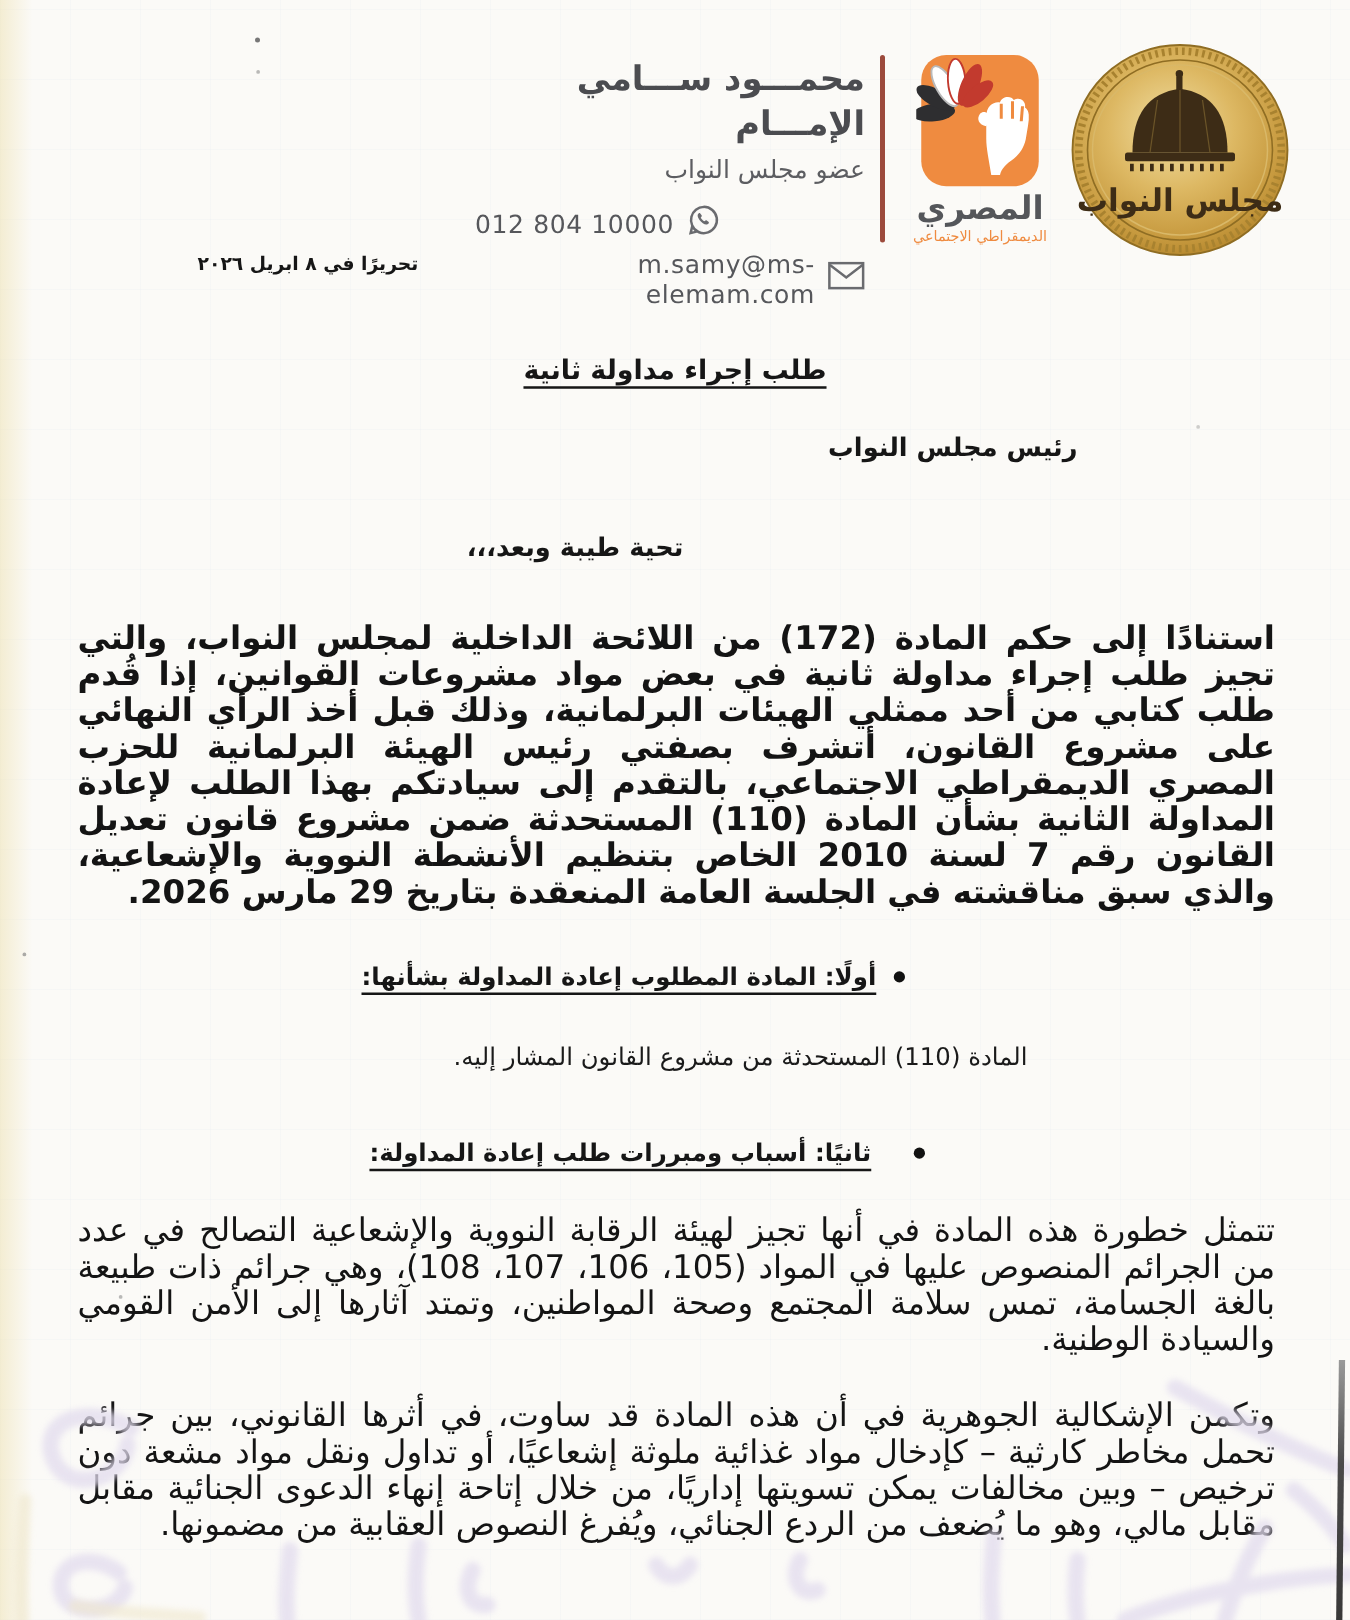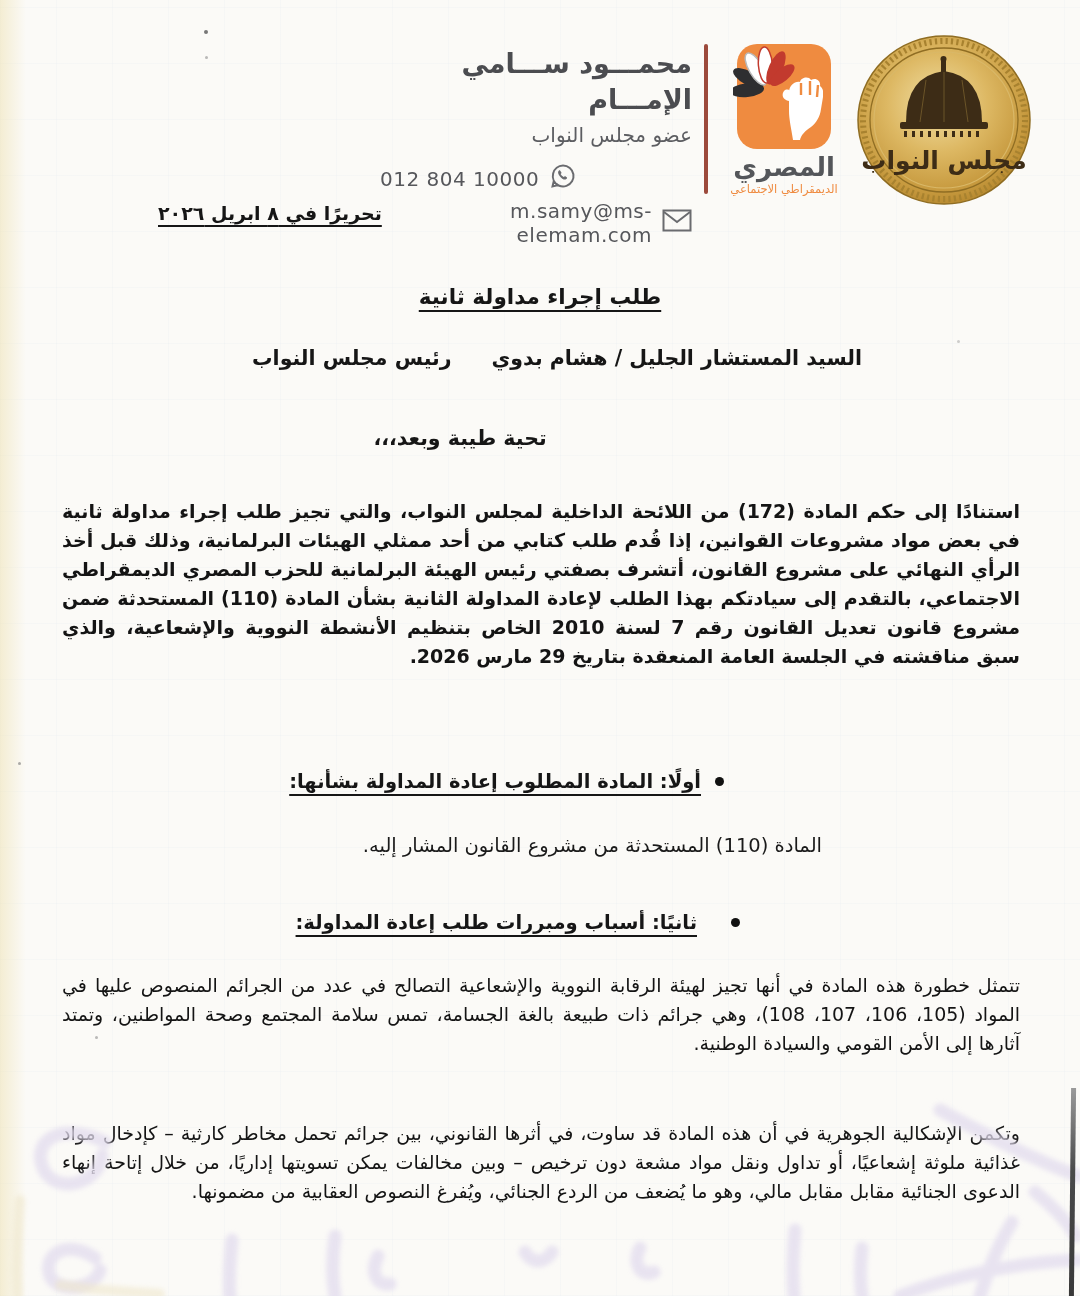--- a/index.html
+++ b/index.html
@@ -43,41 +43,41 @@
   }
   .party-flower{position:absolute;left:-4px;top:-6px;}
   .party-fist{position:absolute;right:8px;bottom:4px;}
   .party-name{margin-top:3px;font-size:26px;font-weight:700;color:#54565a;line-height:30px;direction:rtl;}
   .party-sub{font-size:11.5px;color:#ef8b40;line-height:14px;direction:rtl;}
   
   .seal{position:absolute;left:856px;top:34px;width:176px;height:172px;}
   
   .date-line{
     position:absolute;left:158px;top:202px;
-    direction:rtl;font-size:19px;font-weight:700;
-    text-decoration:underline;text-underline-offset:5px;text-decoration-thickness:2px;
+    direction:rtl;font-size:15px;font-weight:700;
+    text-underline-offset:5px;text-decoration-thickness:2px;
   }
   .doc-title{
     position:absolute;left:0;right:0;top:284px;text-align:center;
     direction:rtl;font-size:21.5px;font-weight:700;
   }
   .doc-title span{text-decoration:underline;text-underline-offset:6px;text-decoration-thickness:2px;}
   .addressee{
     position:absolute;left:252px;right:218px;top:346px;
     display:flex;direction:rtl;justify-content:space-between;align-items:baseline;
     font-size:20.5px;font-weight:700;
   }
   .greeting{
     position:absolute;left:0;right:160px;top:426px;text-align:center;
     direction:rtl;font-size:20.5px;font-weight:700;
   }
   .para{
     position:absolute;left:62px;width:958px;
     direction:rtl;text-align:justify;
-    font-size:19px;line-height:29px;color:#141414;
+    font-size:26px;line-height:29px;color:#141414;
   }
   .para.bold{font-weight:700;top:497px;}
   .sec-head{
     position:absolute;direction:rtl;display:flex;align-items:center;gap:14px;
     font-size:19.5px;font-weight:700;
   }
   .sec-head .bullet{width:9px;height:9px;border-radius:50%;background:#111;flex:0 0 auto;}
   .sec-head .txt{text-decoration:underline;text-underline-offset:6px;text-decoration-thickness:2px;}
   .sec-body{
     position:absolute;direction:rtl;font-size:19.5px;color:#1a1a1a;
@@ -195,21 +195,20 @@
     </svg>
   </div>
 
   <div class="date-line">تحريرًا في ٨ ابريل ٢٠٢٦</div>
 
   <div class="doc-title">
     <span>طلب إجراء مداولة ثانية</span>
   </div>
 
   <div class="addressee">
-    <span>السيد المستشار الجليل /  هشام بدوي</span>
     <span>رئيس مجلس النواب</span>
   </div>
 
   <div class="greeting">تحية طيبة وبعد،،،</div>
 
   <div class="para bold">استنادًا إلى حكم المادة (172) من اللائحة الداخلية لمجلس النواب، والتي تجيز طلب إجراء مداولة ثانية في بعض مواد مشروعات القوانين، إذا قُدم طلب كتابي من أحد ممثلي الهيئات البرلمانية، وذلك قبل أخذ الرأي النهائي على مشروع القانون، أتشرف بصفتي رئيس الهيئة البرلمانية للحزب المصري الديمقراطي الاجتماعي، بالتقدم إلى سيادتكم بهذا الطلب لإعادة المداولة الثانية بشأن المادة (110) المستحدثة ضمن مشروع قانون تعديل القانون رقم 7 لسنة 2010 الخاص بتنظيم الأنشطة النووية والإشعاعية، والذي سبق مناقشته في الجلسة العامة المنعقدة بتاريخ 29 مارس 2026.</div>
 
   <div class="sec-head" style="top:770px;right:356px;">
     <span class="bullet"></span>
     <span class="txt">أولًا: المادة المطلوب إعادة المداولة بشأنها:</span>

